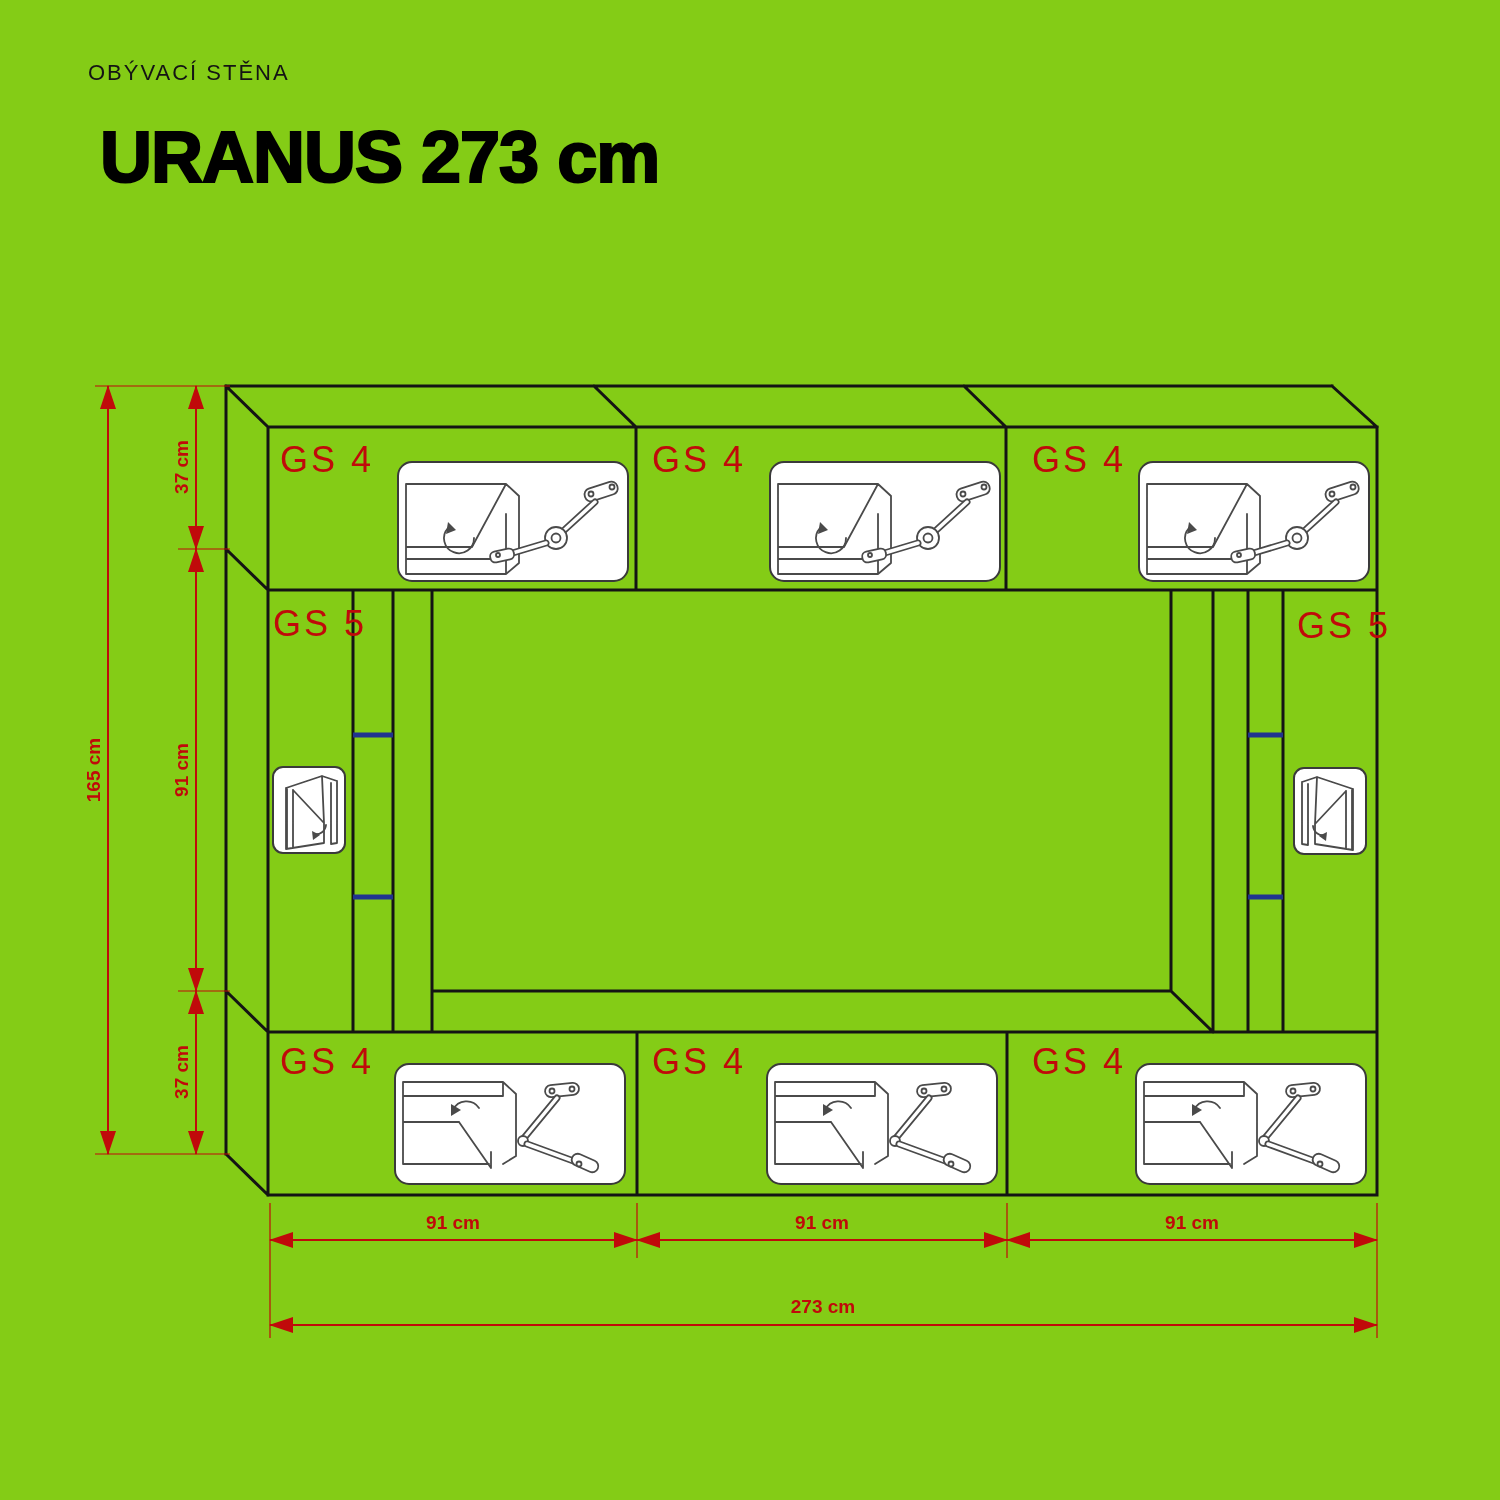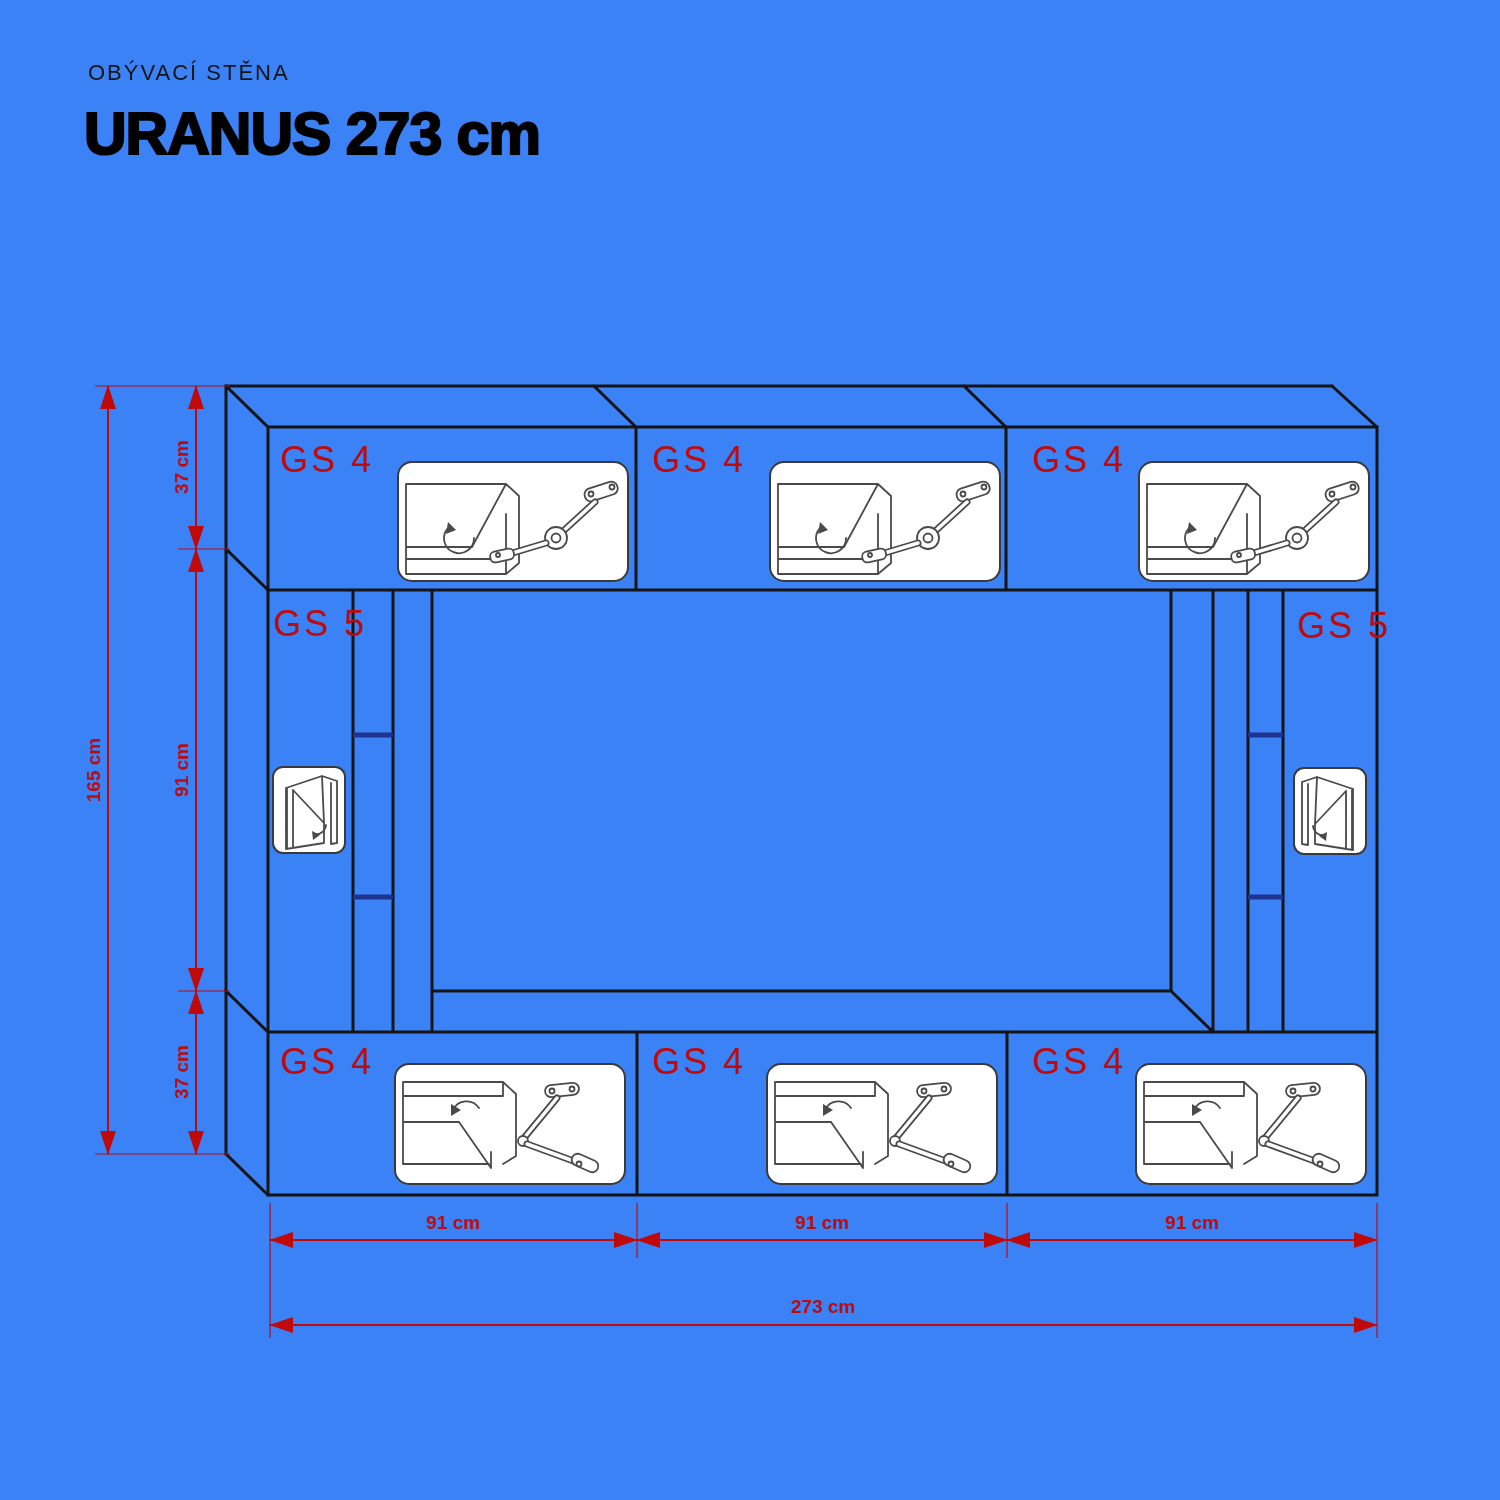--- a/index.html
+++ b/index.html
@@ -1,20 +1,20 @@
 <!DOCTYPE html>
 <html><head>
 <meta charset="utf-8">
 <style>
   html,body{margin:0;padding:0;background:#ffffff;}
   body{width:1500px;height:1500px;font-family:"Liberation Sans",sans-serif;}
-  .page{position:relative;width:1500px;height:1500px;overflow:hidden;background:#3b82f6;}
+  .page{position:relative;width:1500px;height:1500px;overflow:hidden;background:#84cc16;}
   .subtitle{position:absolute;left:88px;top:60px;font-size:22px;letter-spacing:2px;
             color:#141414;font-weight:400;}
-  .title{position:absolute;left:84px;top:100px;margin:0;font-size:59px;font-weight:700;
+  .title{position:absolute;left:84px;top:100px;margin:16px;font-size:72px;font-weight:700;
          color:#000;letter-spacing:-1px;-webkit-text-stroke:2.2px #000;}
   svg.diagram{position:absolute;left:0;top:0;}
   .struct{stroke:#141414;stroke-width:3;fill:none;stroke-linecap:square;}
   .blue{stroke:#20338F;stroke-width:5;fill:none;}
   .dim{stroke:#C00A0A;stroke-width:2;fill:none;}
   .dimthin{stroke:#C00A0A;stroke-width:1.2;fill:none;}
   .dimtext{fill:#C00A0A;font-weight:700;font-size:19px;text-anchor:middle;
            font-family:"Liberation Sans",sans-serif;}
   .gstext{fill:#C00A0A;font-size:36px;letter-spacing:3px;font-weight:400;
           font-family:"Liberation Sans",sans-serif;}

